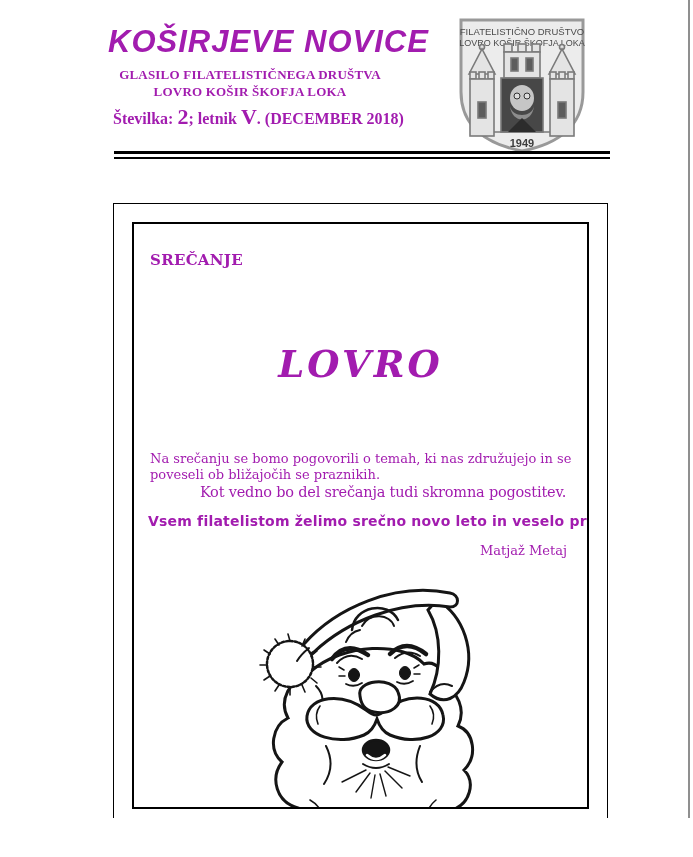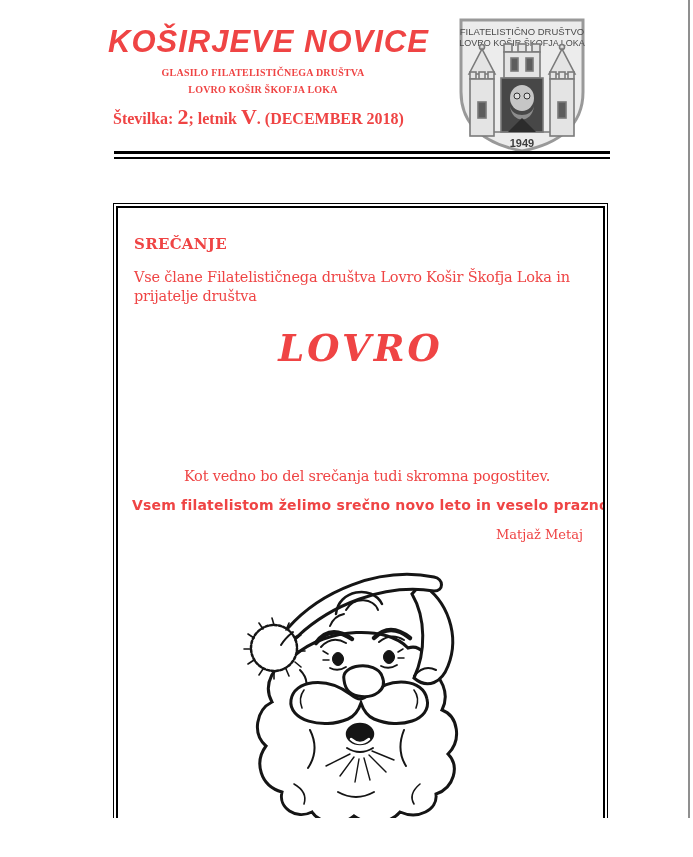--- a/index.html
+++ b/index.html
@@ -1,58 +1,58 @@
 <!DOCTYPE html>
 <html><head>
 <meta charset="utf-8">
 <style>
   html,body{margin:0;padding:0;background:#ffffff;}
   .page{
     position:relative;
     width:693px;height:818px;
     background:#ffffff;
     font-family:"DejaVu Serif", serif;
-    color:#ef4444;
+    color:#a21caf;
     overflow:hidden;
   }
   .page-edge{
     position:absolute;left:688px;top:0;width:2px;height:857px;
     background:#8f8f8f;
   }
   
   .masthead-title{
     position:absolute;left:108px;top:24px;width:340px;
     font-family:"Liberation Sans", sans-serif;
     font-style:italic;font-weight:600;
     font-size:31px;letter-spacing:1px;white-space:nowrap;
   }
   .masthead-sub{
-    position:absolute;left:103px;width:320px;text-align:center;
+    position:absolute;left:90px;width:320px;text-align:center;
     font-family:"Liberation Serif", serif;
-    font-weight:bold;font-size:10px;letter-spacing:.2px;white-space:nowrap;
+    font-weight:bold;font-size:13px;letter-spacing:.2px;white-space:nowrap;
   }
   .sub1{top:67px;}
   .sub2{top:84px;}
   .issue-line{
     position:absolute;left:113px;top:109px;
     font-family:Liberation Serif, serif;
     font-weight:bold;font-size:16px;white-space:nowrap;
   }
   .issue-line .big{font-size:22px;line-height:16px;}
   
   .emblem{position:absolute;left:456px;top:14px;}
   
   .double-rule{
     position:absolute;left:114px;top:151px;width:496px;height:3px;
     border-top:3px solid #000;border-bottom:2px solid #000;
   }
   
   .frame-outer{
     position:absolute;left:113px;top:203px;width:495px;height:625px;
-    border:1px solid #000;padding:2px;box-sizing:border-box;
+    border:1px solid #000;padding:18px;box-sizing:border-box;
   }
   .frame-inner{
     position:relative;width:100%;height:100%;
     border:2px solid #000;box-sizing:border-box;
     overflow:hidden;
   }
   .article-heading{
     position:absolute;left:16px;top:27px;
     font-weight:bold;font-size:15px;letter-spacing:.3px;
   }
@@ -140,25 +140,25 @@
     <text x="66" y="133" text-anchor="middle" font-family="Liberation Sans, sans-serif" font-weight="bold" font-size="11" fill="#3c3c3c">1949</text>
   </svg>
 
   <div class="double-rule"></div>
 
   <div class="frame-outer">
     <div class="frame-inner">
 
       <div class="article-heading">SREČANJE</div>
 
-      <div class="article-intro">Vse člane Filatelističnega društva Lovro Košir Škofja Loka in prijatelje društva</div>
 
       <div class="invitation-word">LOVRO</div>
 
 
+      <div class="article-small">Na srečanju se bomo pogovorili o temah, ki nas združujejo in se poveseli ob bližajočih se praznikih.</div>
 
       <div class="article-line5">Kot vedno bo del srečanja tudi skromna pogostitev.</div>
 
       <div class="article-greeting">Vsem filatelistom želimo srečno novo leto in veselo praznovanje.</div>
 
       <div class="article-signature">Matjaž Metaj</div>
 
       <svg class="santa" width="240" height="282" viewBox="0 0 240 282">
         <g fill="none" stroke="#151515" stroke-linecap="round">
 

